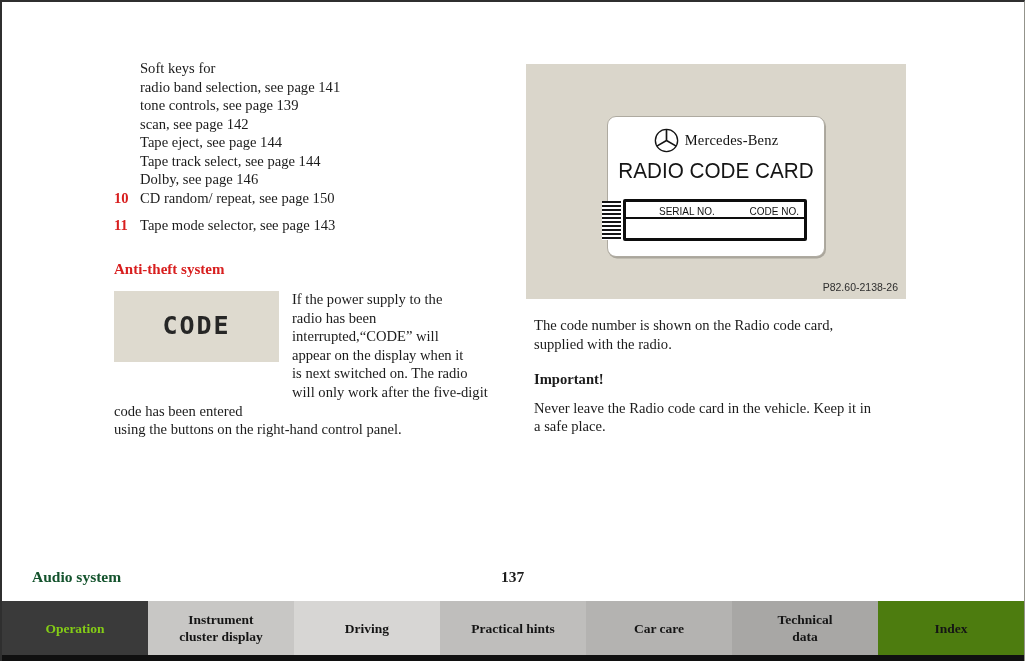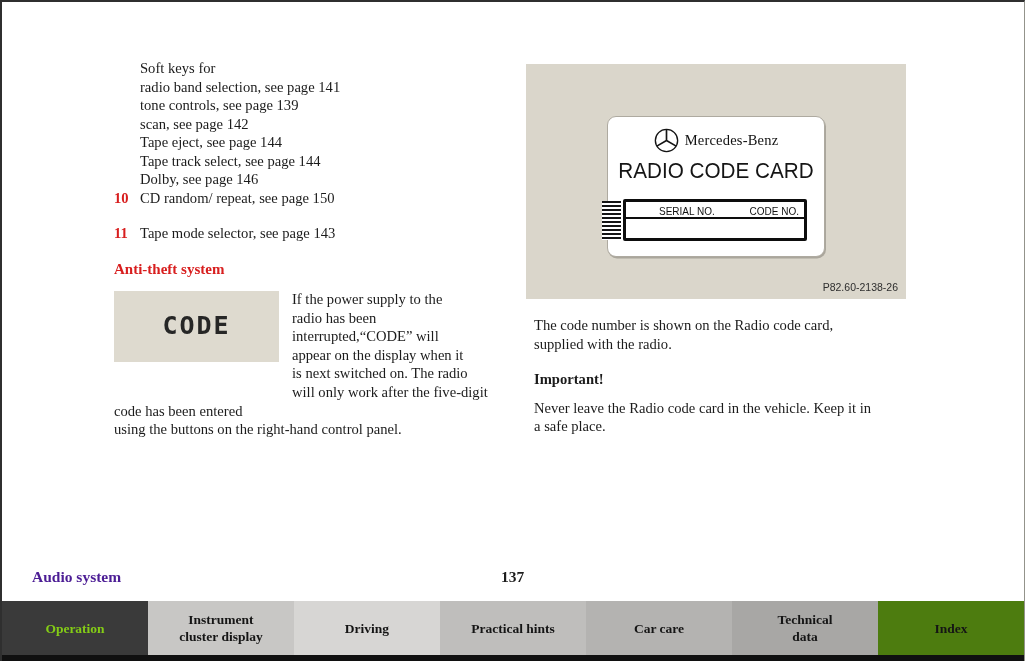--- a/index.html
+++ b/index.html
@@ -14,21 +14,21 @@
     border-top:2px solid #2f2f2f;
     border-left:2px solid #2f2f2f;
     border-right:1px solid #93938b;
   }
 
   
   .list-item{position:absolute;left:112px;display:flex;font-size:14.6px;line-height:18.5px;align-items:flex-end;}
   .list-item .num{color:#d81e1e;font-weight:bold;width:26px;flex:0 0 26px;}
   .list-item .text{white-space:pre-line;}
   #item10{top:57px;}
-  #item11{top:214px;margin-top:8px;}
+  #item11{top:214px;}
 
   #antitheft-heading{
     position:absolute;left:112px;top:259px;
     color:#d81e1e;font-weight:bold;font-size:15px;
   }
   #antitheft-body{
     position:absolute;left:112px;top:288px;width:396px;
     font-size:14.6px;line-height:18.6px;
   }
   #code-display{
@@ -87,21 +87,21 @@
     position:absolute;left:532px;top:314px;width:404px;
     font-size:14.6px;line-height:18.6px;
   }
   .pre{white-space:pre-line;}
   #important-heading{font-weight:bold;margin-top:17px;}
   #para2{margin-top:10px;}
 
   
   #footer-section{
     position:absolute;left:30px;top:566px;
-    font-size:15.5px;font-weight:bold;color:#4c1d95;
+    font-size:15.5px;font-weight:bold;color:#14532d;
   }
   #footer-page{
     position:absolute;left:499px;top:566px;
     font-size:15.5px;font-weight:bold;color:#1d1d1d;
   }
 
   
   #nav{position:absolute;left:0;right:0;bottom:0;height:60px;}
   #tabs{display:flex;height:54px;}
   .tab{

